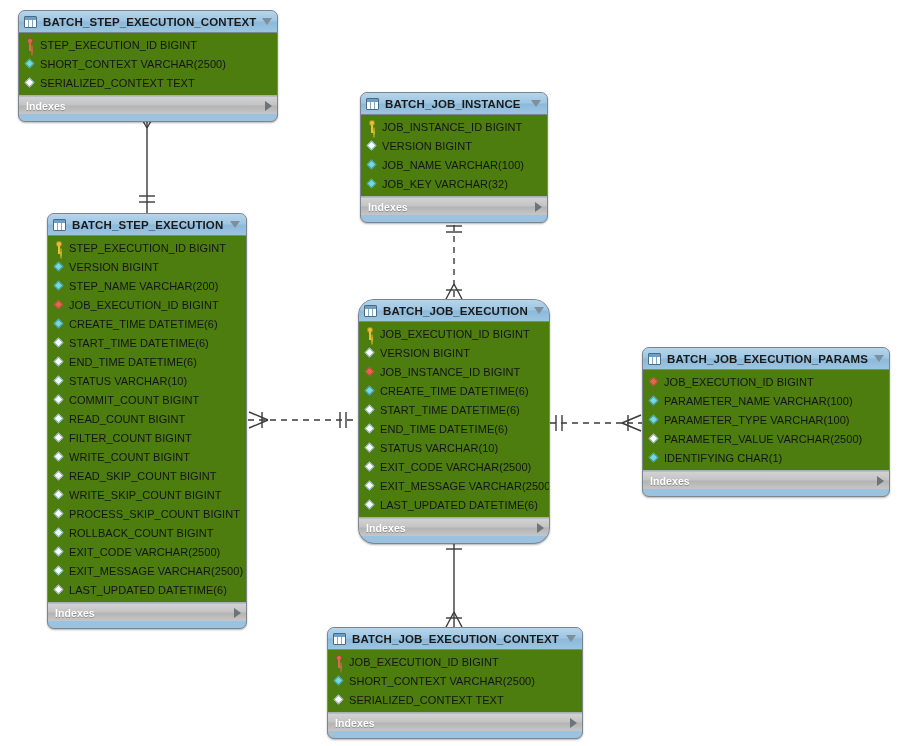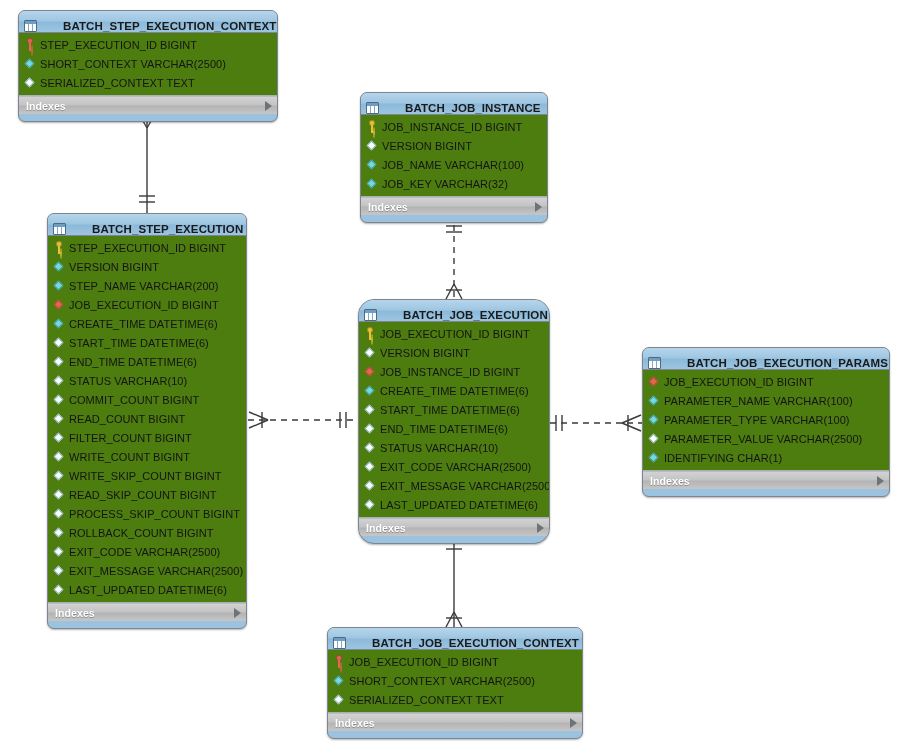--- a/index.html
+++ b/index.html
@@ -36,26 +36,25 @@
     border: 1px solid #7d8590;
     border-radius: 7px;
     background: #9bc3e0;
     box-shadow: 0 1px 2px rgba(0,0,0,0.30);
     overflow: hidden;
     padding-bottom: 7px;
   }
   .tbl-hdr {
     height: 22px;
     display: flex;
-    align-items: flex-end;
+    align-items: center;
     padding: 0 6px 0 5px;
     box-sizing: border-box;
     background: linear-gradient(to bottom, #b6d5ea 0%, #9ec6e2 48%, #8cb9da 52%, #9cc5e1 100%);
     border-bottom: 1px solid #7d8590;
-    gap: 20px;
   }
   .tbl-icon {
     width: 13px;
     height: 12px;
     flex: 0 0 auto;
     margin-right: 6px;
     border: 1px solid #4a6b86;
     background: #ffffff;
     box-sizing: border-box;
     position: relative;
@@ -347,25 +346,25 @@
           <div class="col">
             <span class="ico dia hollow"></span>
             <span class="col-name">FILTER_COUNT BIGINT</span>
           </div>
           <div class="col">
             <span class="ico dia hollow"></span>
             <span class="col-name">WRITE_COUNT BIGINT</span>
           </div>
           <div class="col">
             <span class="ico dia hollow"></span>
+            <span class="col-name">READ_SKIP_COUNT BIGINT</span>
+          </div>
+          <div class="col">
+            <span class="ico dia hollow"></span>
             <span class="col-name">WRITE_SKIP_COUNT BIGINT</span>
-          </div>
-          <div class="col">
-            <span class="ico dia hollow"></span>
-            <span class="col-name">READ_SKIP_COUNT BIGINT</span>
           </div>
           <div class="col">
             <span class="ico dia hollow"></span>
             <span class="col-name">PROCESS_SKIP_COUNT BIGINT</span>
           </div>
           <div class="col">
             <span class="ico dia hollow"></span>
             <span class="col-name">ROLLBACK_COUNT BIGINT</span>
           </div>
           <div class="col">

